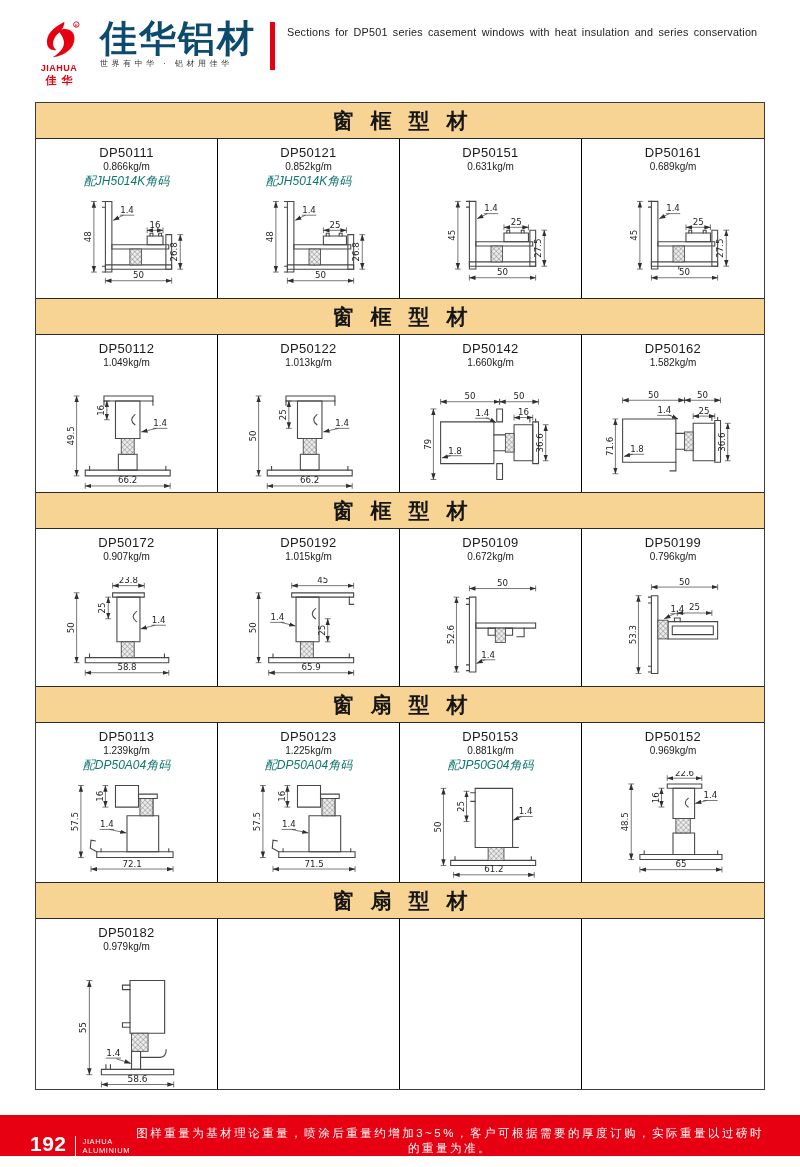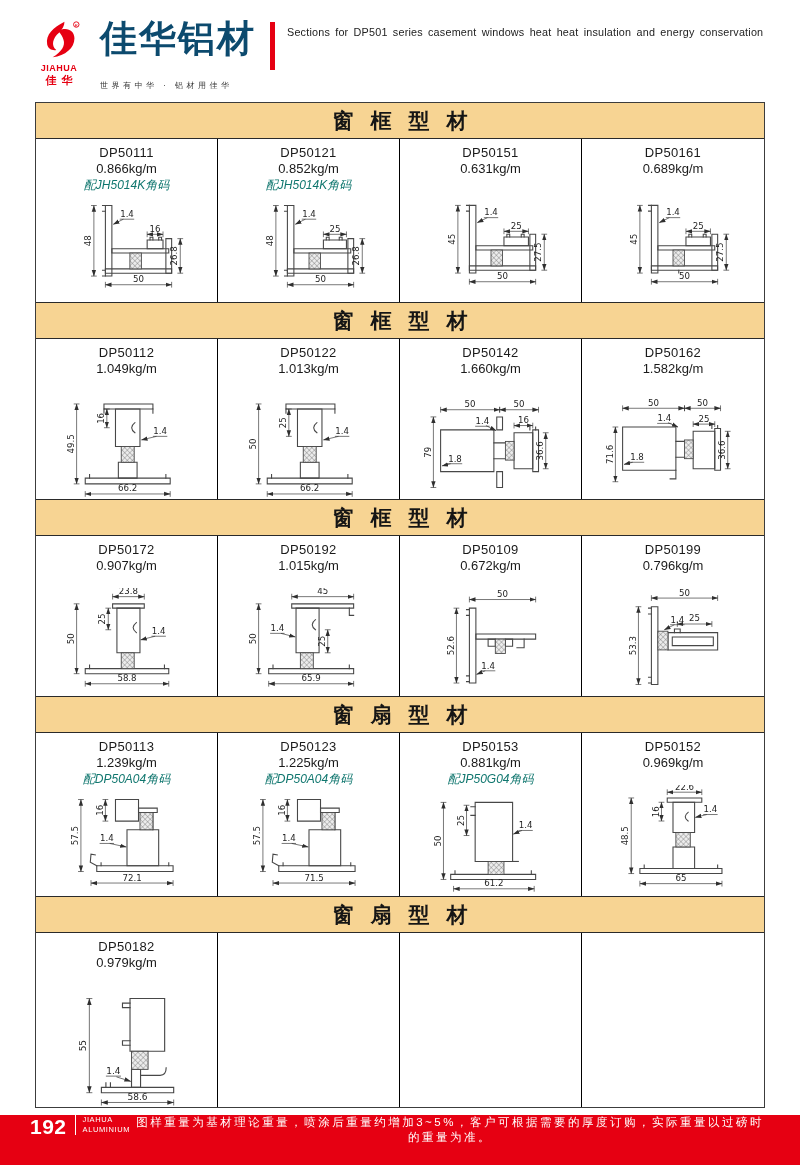--- a/index.html
+++ b/index.html
@@ -6,50 +6,50 @@
   body{width:800px;height:1167px;position:relative;overflow:hidden;
        font-family:"Liberation Sans","DejaVu Sans",sans-serif;color:#1b1b1b;}
 
   
   .pageheader{display:flex;align-items:flex-start;padding:20px 0 0 26px;height:86px;box-sizing:border-box;}
   .logo-block{width:66px;text-align:center;margin-right:8px;line-height:1;}
   .logo-en{font-size:9px;font-weight:bold;letter-spacing:.5px;margin-top:1px;}
   .logo-cn{font-size:11px;font-weight:bold;letter-spacing:5px;margin-top:2px;text-indent:5px;}
   .brand-block{margin-right:10px;}
   .brand-name{font-size:37px;font-weight:900;letter-spacing:2px;line-height:1;color:#0c4a6e;}
-  .brand-tagline{font-size:8px;letter-spacing:3.5px;color:#3a3a3a;margin-top:23px;}
+  .brand-tagline{font-size:8px;letter-spacing:3.5px;color:#3a3a3a;margin-top:1px;}
   .red-divider{width:5px;height:48px;margin:2px 12px 0 4px;flex:none;}
   .title-block{padding-top:1px;}
   .page-title{font-size:23px;font-weight:900;color:#0f0f0f;line-height:1.15;}
   .page-subtitle{font-size:10.8px;color:#222;margin-top:5px;letter-spacing:.2px;word-spacing:2px;}
 
   
   .table{margin:16px 35px 16px 35px;border:1.5px solid #3c3c3c;}
   .band{background:#f7d493;border-bottom:1.5px solid #2a2a2a;text-align:center;
         font-size:21px;font-weight:bold;color:#151515;letter-spacing:17px;text-indent:17px;
         padding:4px 0 3px;}
   .section + .section .band{border-top:1.5px solid #2a2a2a;}
   .cells{display:grid;grid-template-columns:repeat(4,1fr);}
   .cell{border-right:1px solid #000000;text-align:center;padding-top:6px;min-height:157px;box-sizing:border-box;}
   .cell:last-child{border-right:none;}
   .cells-tall .cell{min-height:163px;}
   .code{font-size:13px;letter-spacing:.3px;color:#1a1a1a;}
-  .weight{font-size:13px;color:#1a1a1a;margin-top:1px;}
+  .weight{font-size:10px;color:#1a1a1a;margin-top:1px;}
   .note{font-size:12px;color:#0f766e;margin-top:1px;min-height:14px;font-style:italic;}
   svg.draw{display:block;margin:0 auto;width:176px;height:108px;}
   .cells-tall svg.draw{height:122px;}
 
   
   .pp{fill:none;stroke:#474747;stroke-width:1.5;stroke-linecap:square;stroke-linejoin:miter;}
   .hx{stroke:#474747;stroke-width:1.2;}
   .dl{stroke:#2f2f2f;stroke-width:.9;fill:none;}
   .dt{font-family:"DejaVu Sans",sans-serif;font-size:12px;fill:#1f1f1f;}
 
   
-  .footer-bar{position:absolute;left:0;right:0;top:1115px;height:50px;display:flex;align-items:flex-start;color:#fff;}
+  .footer-bar{position:absolute;left:0;right:0;top:1115px;height:41px;display:flex;align-items:flex-end;color:#fff;}
   .pagenum{font-size:21px;font-weight:bold;margin-left:30px;letter-spacing:.5px;}
   .pg-div{width:1px;height:20px;background:#fff;margin:0 7px 0 8px;flex:none;}
   .footer-brand{font-size:7.5px;line-height:1.3;letter-spacing:.6px;}
   .footer-note{flex:1;text-align:center;font-size:11.5px;letter-spacing:2.5px;padding-right:30px;}
 </style>
 </head>
 <body>
 
 <svg width="0" height="0" style="position:absolute">
   <defs>
@@ -74,21 +74,21 @@
     </svg>
     <div class="logo-en" style="color:#e60012">JIAHUA</div>
     <div class="logo-cn" style="color:#e60012">佳华</div>
   </div>
   <div class="brand-block">
     <div class="brand-name">佳华铝材</div>
     <div class="brand-tagline">世界有中华 · 铝材用佳华</div>
   </div>
   <div class="red-divider" style="background:#e60012"></div>
   <div class="title-block">
-    <div class="page-subtitle">Sections for DP501 series casement windows heat heat insulation and energy conservation</div>
+    <div class="page-subtitle">Sections for DP501 series casement windows with heat insulation and series conservation</div>
   </div>
 </div>
 
 <div class="table">
 
   <div class="section">
     <div class="band">窗框型材</div>
     <div class="cells">
       <div class="cell">
         <div class="code">DP50111</div>

